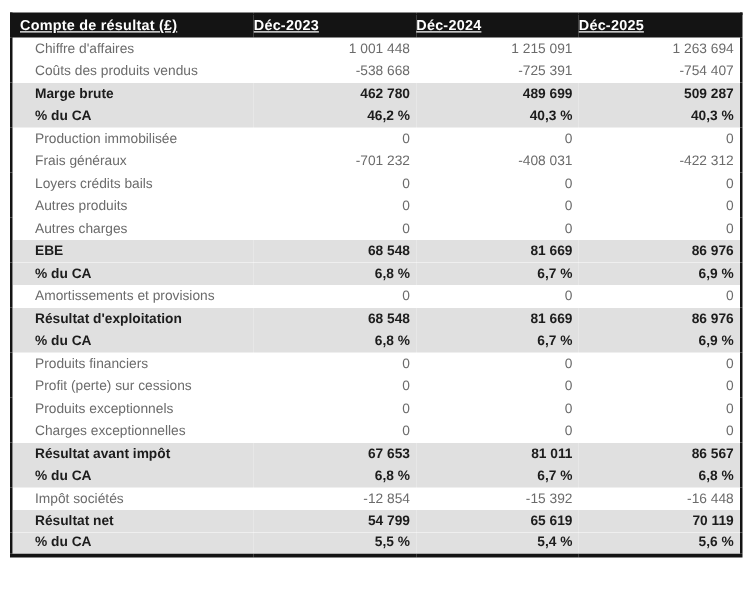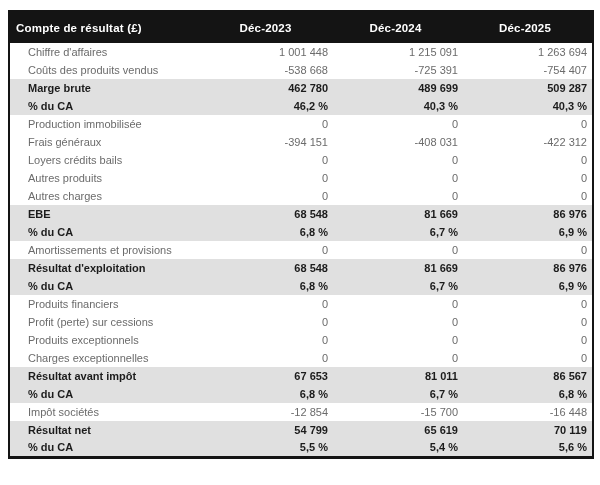--- a/index.html
+++ b/index.html
@@ -26,26 +26,27 @@
     border: 2px solid var(--border-color);
     border-bottom-width: 3px;
   }
   col.label-col  { width: 194px; }
   col.num-col    { width: 130px; }
   thead th {
     background: var(--header-bg);
     color: var(--header-text);
     font-size: 11.5px;
     font-weight: bold;
-    height: 32px;
+    height: 19px;
     letter-spacing: 0.2px;
     white-space: nowrap;
+    text-decoration: underline;
   }
   thead th.label { text-align: left; padding-left: 6px; }
-  thead th.num   { text-align: center; padding-right: 5px; }
+  thead th.num   { text-align: left; padding-right: 5px; }
   tbody td {
     height: 18px;
     font-size: 11px;
     color: var(--normal-text);
     white-space: nowrap;
     overflow: hidden;
   }
   tbody td.row-label { text-align: left; padding-left: 18px; }
   tbody td.num       { text-align: right; padding-right: 5px; }
   tbody tr.emphasis  { background: var(--band-bg); }
@@ -99,21 +100,21 @@
     <td class="num">40,3 %</td>
   </tr>
         <tr>
     <td class="row-label">Production immobilisée</td>
     <td class="num">0</td>
     <td class="num">0</td>
     <td class="num">0</td>
   </tr>
         <tr>
     <td class="row-label">Frais généraux</td>
-    <td class="num">-394 151</td>
+    <td class="num">-701 232</td>
     <td class="num">-408 031</td>
     <td class="num">-422 312</td>
   </tr>
         <tr>
     <td class="row-label">Loyers crédits bails</td>
     <td class="num">0</td>
     <td class="num">0</td>
     <td class="num">0</td>
   </tr>
         <tr>
@@ -190,21 +191,21 @@
   </tr>
         <tr class="emphasis">
     <td class="row-label">% du CA</td>
     <td class="num">6,8 %</td>
     <td class="num">6,7 %</td>
     <td class="num">6,8 %</td>
   </tr>
         <tr>
     <td class="row-label">Impôt sociétés</td>
     <td class="num">-12 854</td>
-    <td class="num">-15 700</td>
+    <td class="num">-15 392</td>
     <td class="num">-16 448</td>
   </tr>
         <tr class="emphasis">
     <td class="row-label">Résultat net</td>
     <td class="num">54 799</td>
     <td class="num">65 619</td>
     <td class="num">70 119</td>
   </tr>
         <tr class="emphasis">
     <td class="row-label">% du CA</td>

